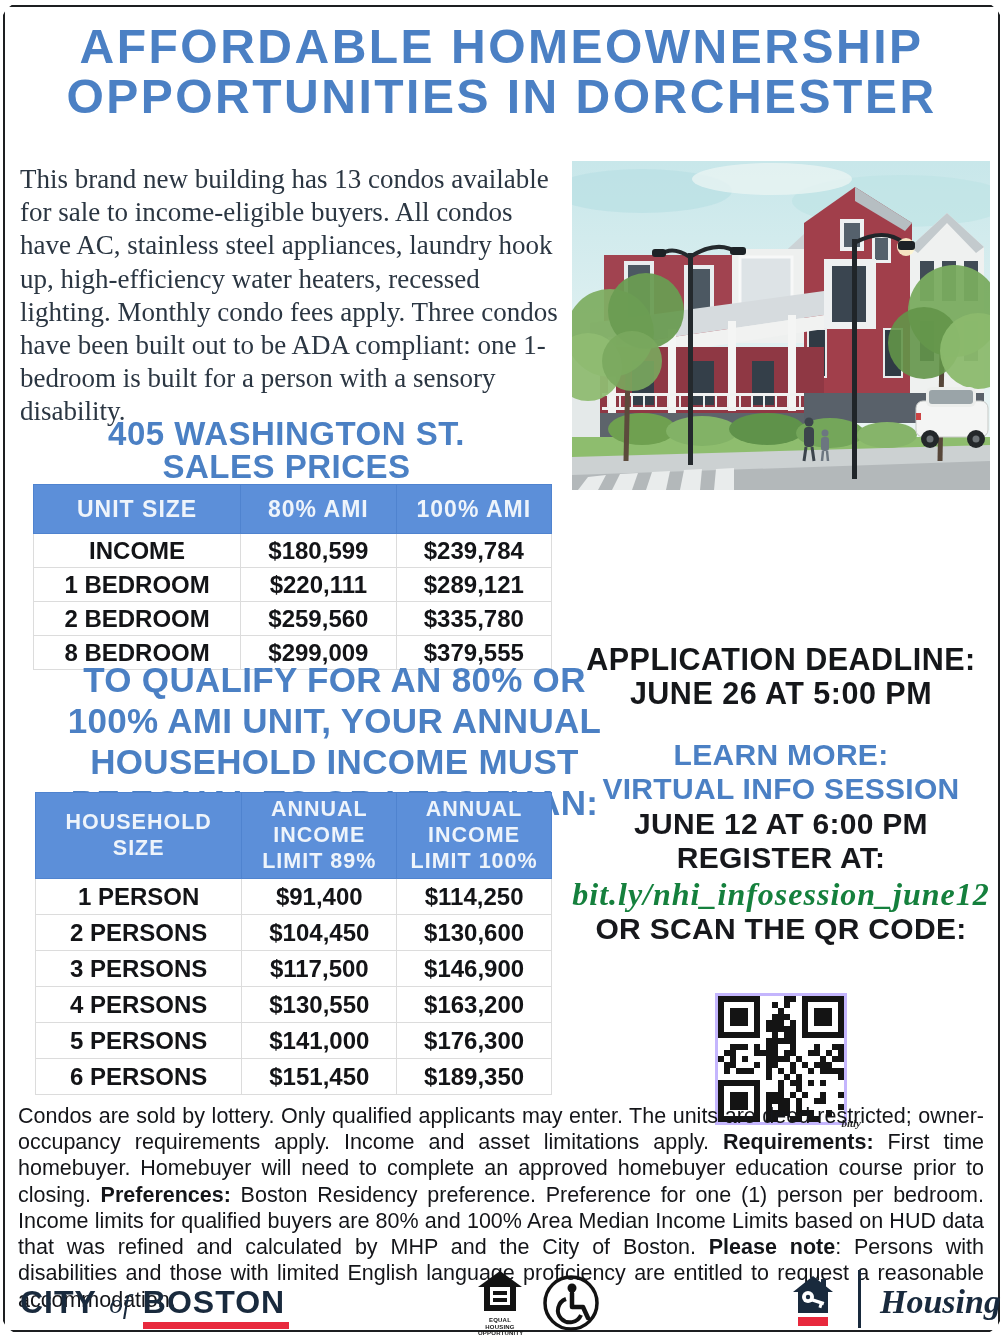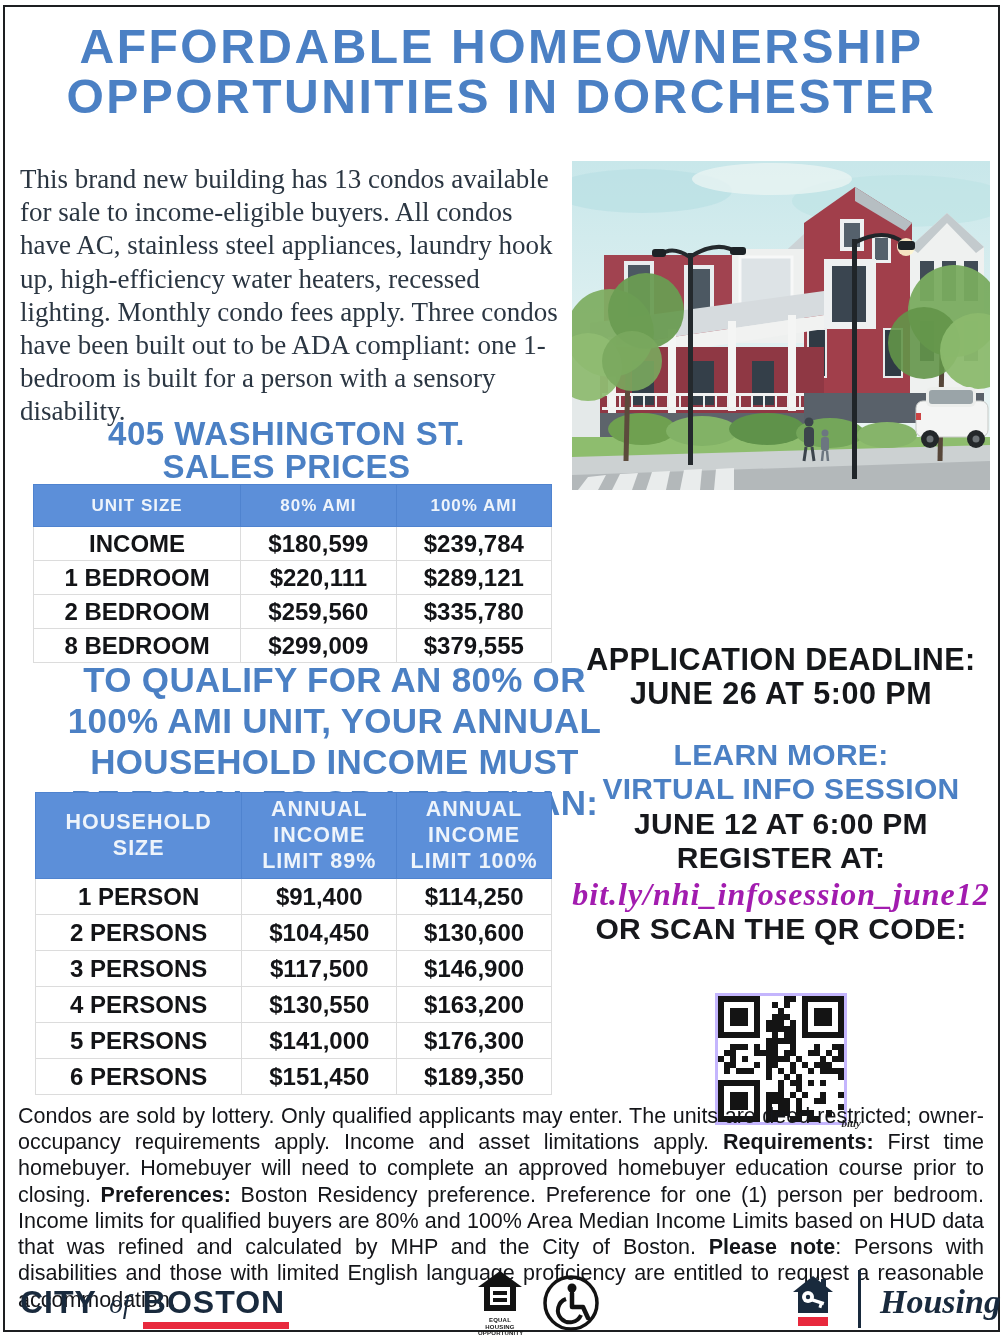--- a/index.html
+++ b/index.html
@@ -1,18 +1,18 @@
 <!DOCTYPE html>
 <html><head>
 <meta charset="utf-8">
 <style>
   * { margin:0; padding:0; box-sizing:border-box; }
   html,body { background:#ffffff; }
   body { font-family:"Liberation Sans", sans-serif; }
-  .page { position:relative; width:1003px; height:1336px; background:#fff; overflow:hidden; }
+  .page { position:relative; width:1003px; height:1336px; background:#fff; overflow:hidden;border-radius:27px; }
   .frame { position:absolute; left:3px; top:5px; right:3px; bottom:4px; border:2px solid #1d1f21; pointer-events:none; }
   .abs { position:absolute; }
   .blue { color:#4b80c4; }
   .blk { color:#17181c; }
 
   .title { left:0; top:22px; width:1003px; text-align:center; color:#4b80c4;
            font-weight:700; font-size:48px; line-height:1.04; letter-spacing:2.5px; }
 
   .intro { left:20px; top:163px; width:548px; font-family:"Liberation Serif", serif;
            color:#2b3642; font-size:27px; line-height:1.23; }
@@ -21,37 +21,37 @@
 
   .sales-head { left:14px; top:417px; width:545px; text-align:center; color:#4b80c4;
                 font-weight:700; font-size:33px; line-height:1.0; letter-spacing:0.5px; }
 
   table.tbl { border-collapse:collapse; table-layout:fixed; background:#fff; }
   .tbl thead th { background:#5c8fd9; color:#eef4fb; font-weight:700; text-align:center;
                   vertical-align:middle; letter-spacing:1px; border:1px solid #4f83cf; }
   .tbl tbody td { background:#fff; color:#131417; font-weight:700; text-align:center;
                   vertical-align:middle; border:1px solid #dcdcdc; }
   #sales-table { left:33px; top:484px; width:519px; }
-  #sales-table thead th { font-size:17px; height:42px; }
+  #sales-table thead th { font-size:23px; height:49px; }
   #sales-table tbody td { font-size:24px; height:34px; }
   #income-table { left:35px; top:792px; width:517px; }
   #income-table thead th { font-size:21.5px; height:86px; line-height:1.2; padding:4px 6px; }
   #income-table tbody td { font-size:24px; height:36px; }
   .tbl col.c1 { width:40%; } .tbl col.c2 { width:30%; } .tbl col.c3 { width:30%; }
 
   .qualify { left:28px; top:660px; width:545px; text-align:center; color:#4b80c4;
              font-weight:700; font-size:35px; line-height:1.17; letter-spacing:0.3px;margin-left:34px; }
 
   .rc { left:571px; width:420px; text-align:center; font-weight:700; }
   .lottery  { top:546px; font-size:30px; line-height:1.13; color:#4b80c4; letter-spacing:0.5px; }
   .deadline { top:643px; font-size:30.5px; line-height:1.1; color:#15171a; letter-spacing:0.5px; }
   .learn { top:739px; font-size:30px; line-height:1.08; letter-spacing:0.3px; }
   .learn .row { margin-bottom:2px; }
   .learn .url { font-family:"Liberation Serif", serif; font-style:italic; font-weight:700;
-                font-size:32px; color:#a21caf; letter-spacing:1px; }
+                font-size:32px; color:#15803d; letter-spacing:1px; }
 
   .qr-wrap { left:715px; top:993px; width:132px; height:132px; background:#c4b5fd; }
   .qr { position:absolute; left:3px; top:3px; width:126px; height:126px; background:#fff; }
   .qr i { position:absolute; width:6px; height:6px; background:#141414; }
   .finder { position:absolute; width:42px; height:42px; border:6px solid #141414; }
   .finder:before { content:""; position:absolute; left:6px; top:6px; width:18px; height:18px; background:#141414; }
   .f-tl { left:0; top:0; } .f-tr { right:0; top:0; } .f-bl { left:0; bottom:0; }
   .qr-caption { position:absolute; right:-14px; bottom:-4px; font-size:11px; font-style:italic;
                 font-weight:700; color:#2a2a2a; font-family:"Liberation Serif", serif; }
 

